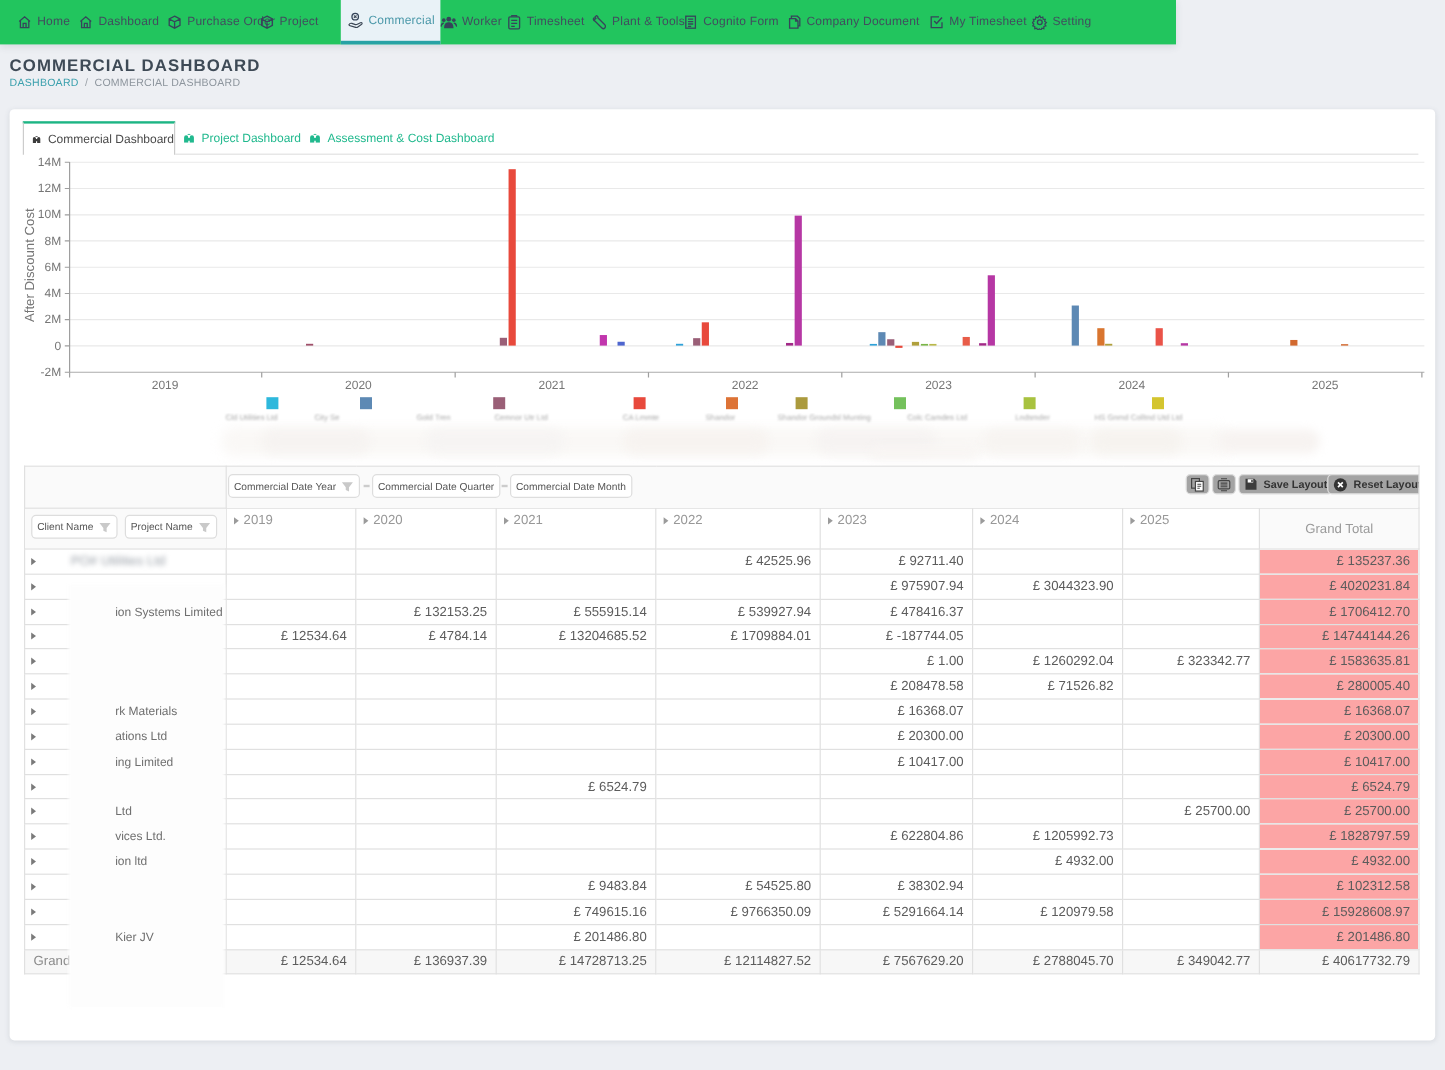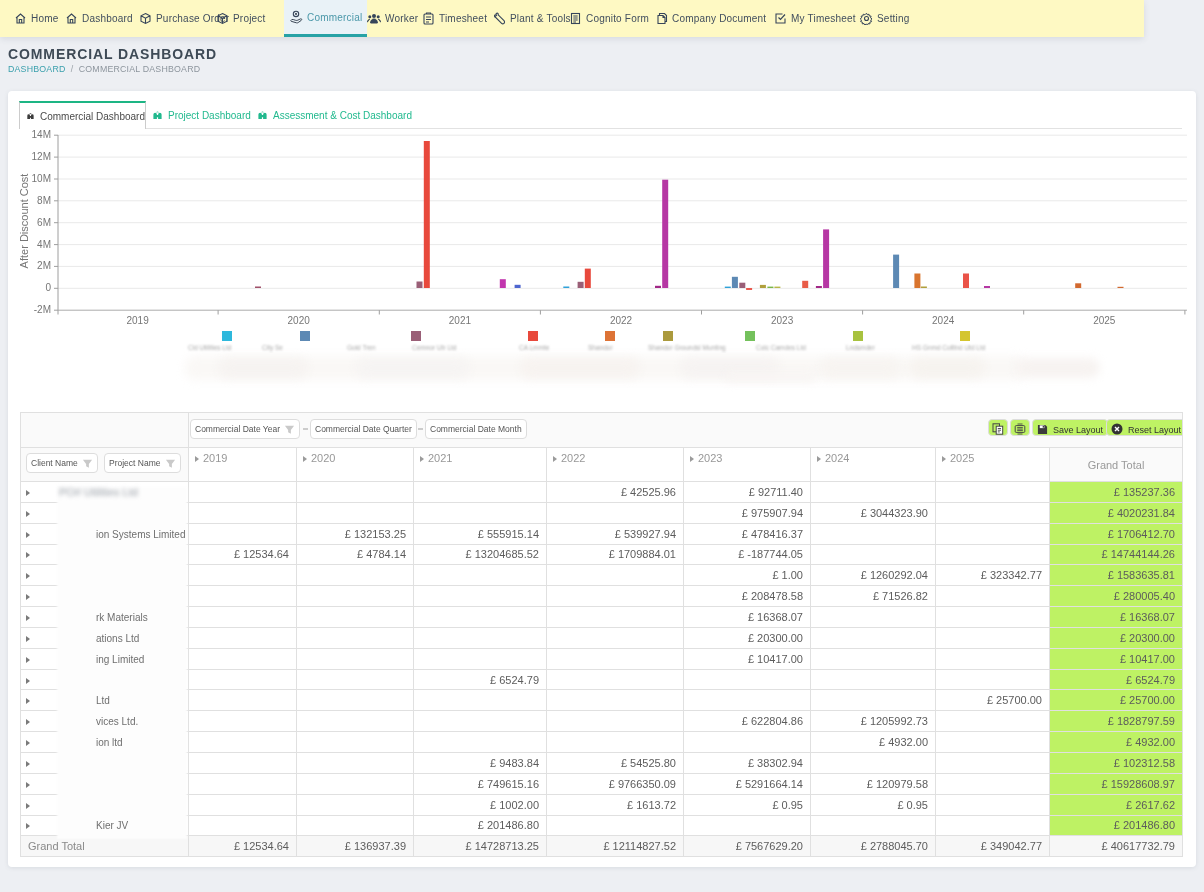--- a/index.html
+++ b/index.html
@@ -1,20 +1,20 @@
 <!DOCTYPE html>
 <html><head>
 <meta charset="utf-8">
 <style>
 * { margin:0; padding:0; box-sizing:border-box; }
 html,body { width:1204px; height:892px; overflow:hidden; background:#edeff3; font-family:"Liberation Sans",sans-serif; }
 #page { position:relative; width:1204px; height:892px; }
 
 
-#nav { position:absolute; left:0; top:0; width:1144px; height:37px; background:#fef9c3; box-shadow:0 2px 6px rgba(60,70,90,.12); }
+#nav { position:absolute; left:0; top:0; width:980px; height:37px; background:#22c55e; box-shadow:0 2px 6px rgba(60,70,90,.12); }
 .navitem { position:absolute; top:0; height:37px; display:flex; align-items:center; font-size:10px; letter-spacing:.2px; color:#414e5e; font-weight:500; white-space:nowrap; }
 .navitem svg { margin-right:4px; }
 .navitem.active { background:#e9f2f7; color:#4b98a9; padding:0 5px; border-bottom:3px solid #27a2a5; }
 .navitem.active svg path { stroke:#3a4654; }
 
 
 #ptitle { position:absolute; left:8px; top:46px; font-size:14px; font-weight:700; letter-spacing:0.9px; color:#3e4a56; }
 #crumbs { position:absolute; left:8px; top:64px; font-size:8.8px; letter-spacing:.2px; color:#8d959d; font-weight:500; }
 #crumbs .t { color:#3ba0ad; }
 
@@ -24,38 +24,38 @@
 .tab { position:absolute; top:0; height:28px; display:flex; align-items:center; font-size:10px; white-space:nowrap; }
 .tab.active { width:127px; background:#fff; border:1px solid #ccc; border-top:2px solid #1db584; border-bottom:none; color:#4a4a4a; padding-left:7px; height:28px; }
 .tab.green { color:#21b98e; font-weight:500; }
 .tab svg { margin-right:6px; }
 
 
 #legblur { position:absolute; left:185px; top:352px; width:840px; height:36px; }
 .blob { position:absolute; height:20px; top:6px; border-radius:10px; filter:blur(4px); }
 
 
-#pivot { position:absolute; left:20px; top:412px; width:1162px; }
+#pivot { position:absolute; left:20px; top:388px; width:1162px; }
 table.pg { border-collapse:collapse; table-layout:fixed; width:1162px; font-size:11px; color:#5c5c5c; }
 table.pg td { border:1px solid #e0e0e0; padding:0; overflow:hidden; white-space:nowrap; }
 table.pg td.gray { background:#fafafa; }
 table.pg td.num { text-align:right; padding-right:7px; }
-table.pg td.gt { background:#bef264; }
+table.pg td.gt { background:#fca5a5; }
 tr.total td { background:#f7f7f7; }
 .chip { display:inline-flex; align-items:center; height:20px; background:#fff; border:1px solid #ddd; border-radius:4px; padding:0 4px; font-size:8.5px; color:#555; }
 .chip svg { margin-left:4px; }
 .yh { color:#989898; padding:4px 0 0 6px; display:block; }
 .arr { display:inline-block; width:0; height:0; border-left:4px solid #8a8a8a; border-top:3px solid transparent; border-bottom:3px solid transparent; margin-right:4px; }
 table.pg tr { height:20.85px; }
 table.pg td.rn { padding-left:5px; color:#6f6f6f; }
 td.rn .arr { border-left-color:#7a7a7a; }
 .tail { margin-left:62px; position:relative; z-index:6; font-size:10px; }
 .smear { margin-left:25px; filter:blur(2.2px); color:#9aa0a8; position:relative; z-index:6; }
 .harr { display:inline-block; width:0; height:0; border-left:4px solid #9b9b9b; border-top:3px solid transparent; border-bottom:3px solid transparent; margin-right:4px; }
-.btn { display:inline-flex; align-items:flex-end; height:17px; background:#bef264; border:1px solid #ddd; border-radius:4px; padding:0 4px; font-size:9px; color:#333; position:absolute; top:0; }
+.btn { display:inline-flex; align-items:center; height:17px; background:#a3a3a3; border:1px solid #ddd; border-radius:4px; padding:0 4px; font-size:9px; color:#333; position:absolute; top:0;font-weight:bold; }
 .btn svg { margin-right:5px; }
 
 
 #nameblur { position:absolute; left:57px; top:487px; width:130px; height:352px; background:#fdfdfd; filter:blur(1.2px); z-index:4; }
 </style>
 </head>
 <body>
 <div id="page">
 
   <div id="nav">
@@ -534,31 +534,20 @@
             <td></td>
             <td></td>
             <td class="num">£ 749615.16</td>
             <td class="num">£ 9766350.09</td>
             <td class="num">£ 5291664.14</td>
             <td class="num">£ 120979.58</td>
             <td></td>
             <td class="num gt">£ 15928608.97</td>
           </tr>
     <tr>
-            <td class="rn"><span class="arr"></span></td>
-            <td></td>
-            <td></td>
-            <td class="num">£ 1002.00</td>
-            <td class="num">£ 1613.72</td>
-            <td class="num">£ 0.95</td>
-            <td class="num">£ 0.95</td>
-            <td></td>
-            <td class="num gt">£ 2617.62</td>
-          </tr>
-    <tr>
             <td class="rn"><span class="arr"></span><span class="tail">Kier JV</span></td>
             <td></td>
             <td></td>
             <td class="num">£ 201486.80</td>
             <td></td>
             <td></td>
             <td></td>
             <td></td>
             <td class="num gt">£ 201486.80</td>
           </tr>

